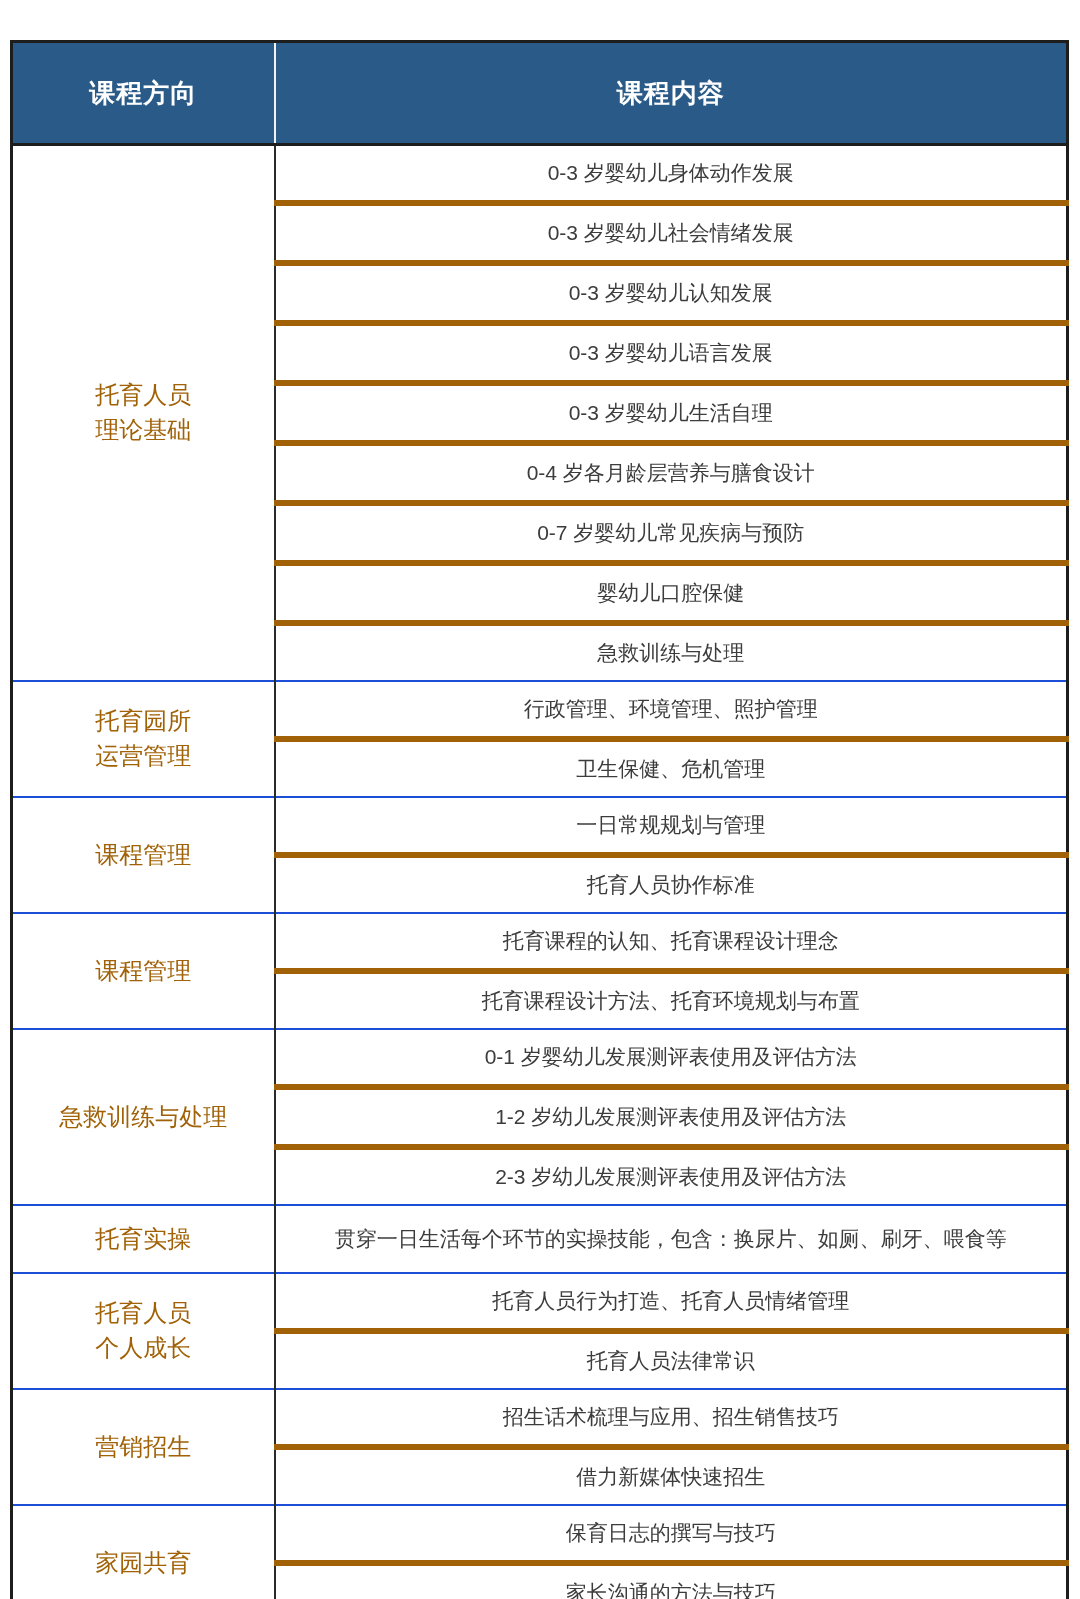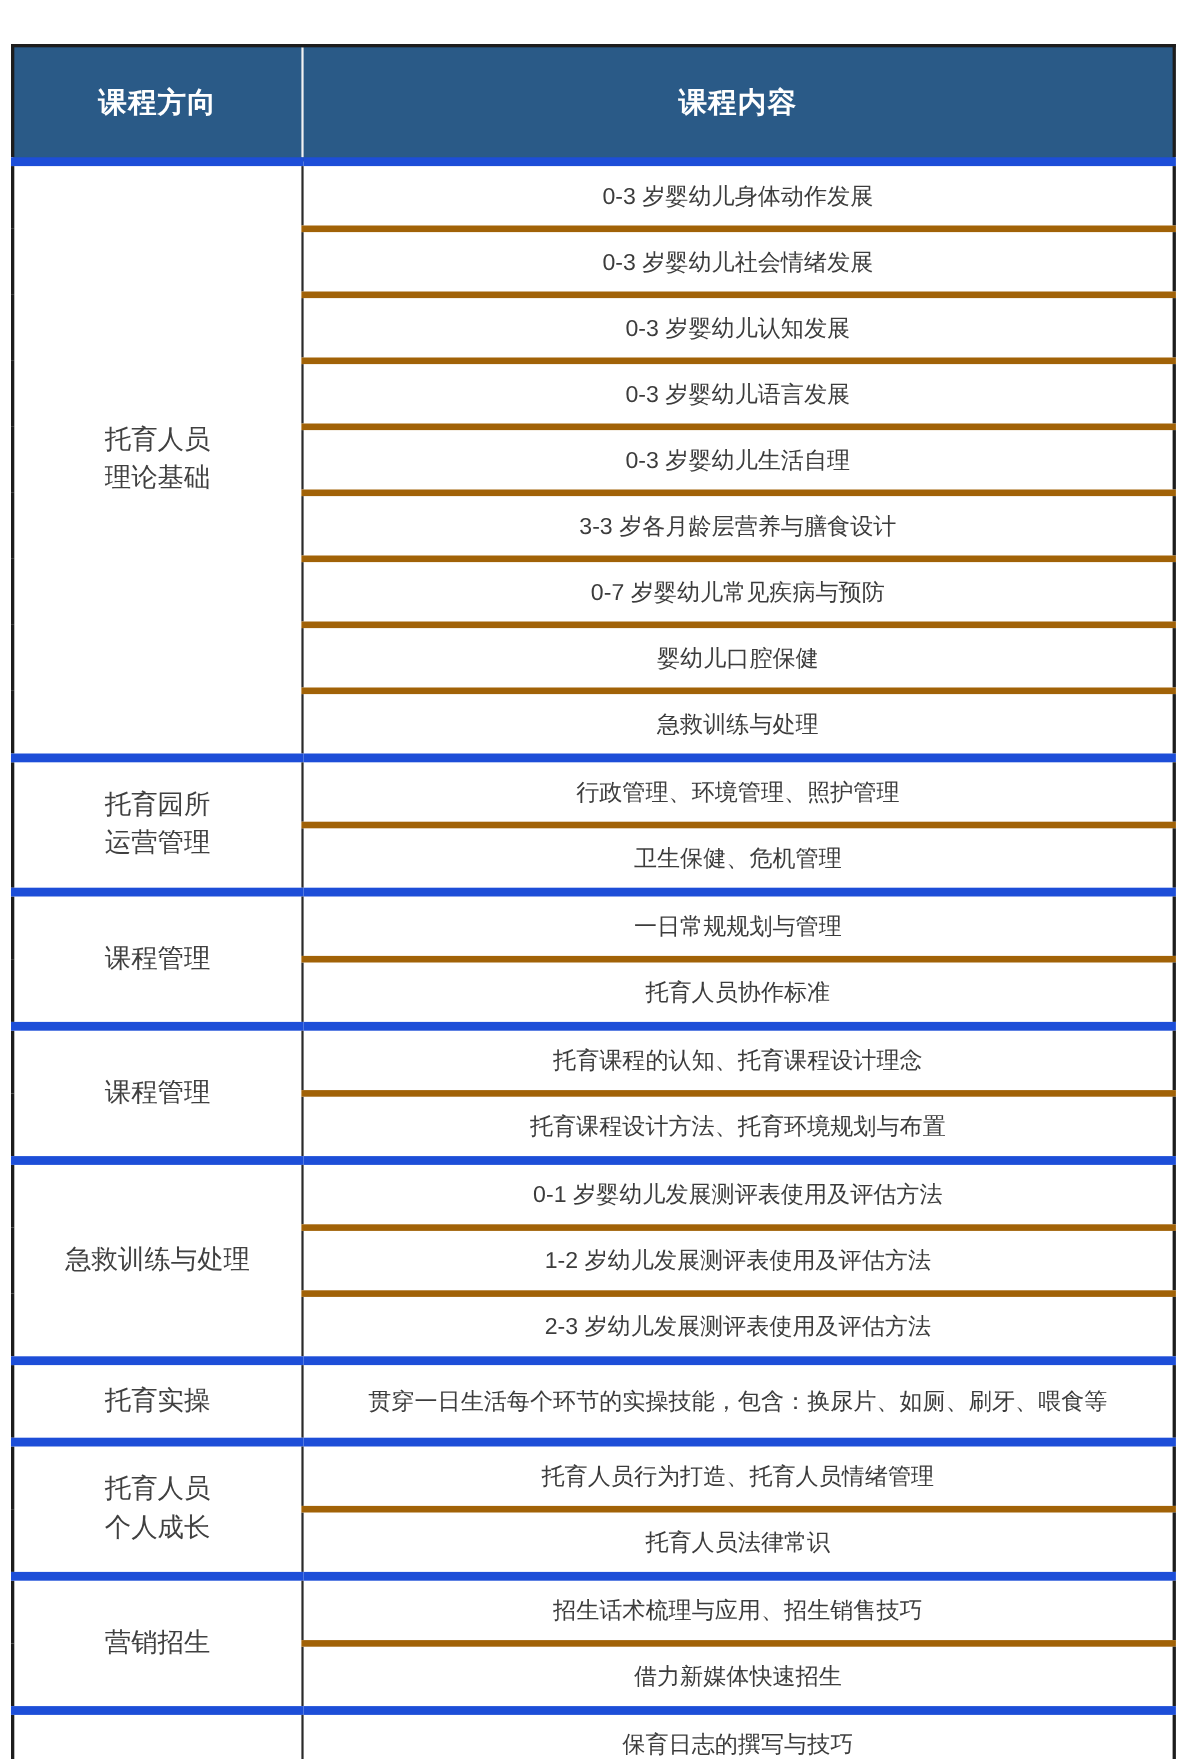--- a/index.html
+++ b/index.html
@@ -42,42 +42,42 @@
     letter-spacing: 1px;
     border-bottom: 3px solid #1d1d1d;
   }
   th.header-cell.first {
     border-right: 2px solid #f2f2f2;
   }
   td.direction-cell {
     text-align: center;
     vertical-align: middle;
     font-size: 24px;
-    color: #404040;
+    color: #a16207;
     line-height: 1.45;
     border-right: 2px solid #2a2a2a;
     background: #ffffff;
   }
   td.content-cell {
     text-align: center;
     vertical-align: middle;
     font-size: 21px;
     color: #3c3c3c;
     height: 54px;
     padding: 0 12px;
     background: #ffffff;
   }
   tr.row-tall td.content-cell { height: 66px; }
   
   tr.row-inner td.content-cell {
     border-top: 6px solid #a16207;
   }
   
   tr.row-group-start td {
-    border-top: 8px solid #1d4ed8;
+    border-top: 2px solid #1d4ed8;
   }
 </style>
 </head>
 <body>
 
 <div class="canvas">
   <div class="table-wrap">
     <table class="course-table">
       <colgroup>
         <col class="col-direction">
@@ -101,21 +101,21 @@
           <tr class="row-inner">
             <td class="content-cell">0-3 岁婴幼儿认知发展</td>
           </tr>
           <tr class="row-inner">
             <td class="content-cell">0-3 岁婴幼儿语言发展</td>
           </tr>
           <tr class="row-inner">
             <td class="content-cell">0-3 岁婴幼儿生活自理</td>
           </tr>
           <tr class="row-inner">
-            <td class="content-cell">3-3 岁各月龄层营养与膳食设计</td>
+            <td class="content-cell">0-4 岁各月龄层营养与膳食设计</td>
           </tr>
           <tr class="row-inner">
             <td class="content-cell">0-7 岁婴幼儿常见疾病与预防</td>
           </tr>
           <tr class="row-inner">
             <td class="content-cell">婴幼儿口腔保健</td>
           </tr>
           <tr class="row-inner">
             <td class="content-cell">急救训练与处理</td>
           </tr>

